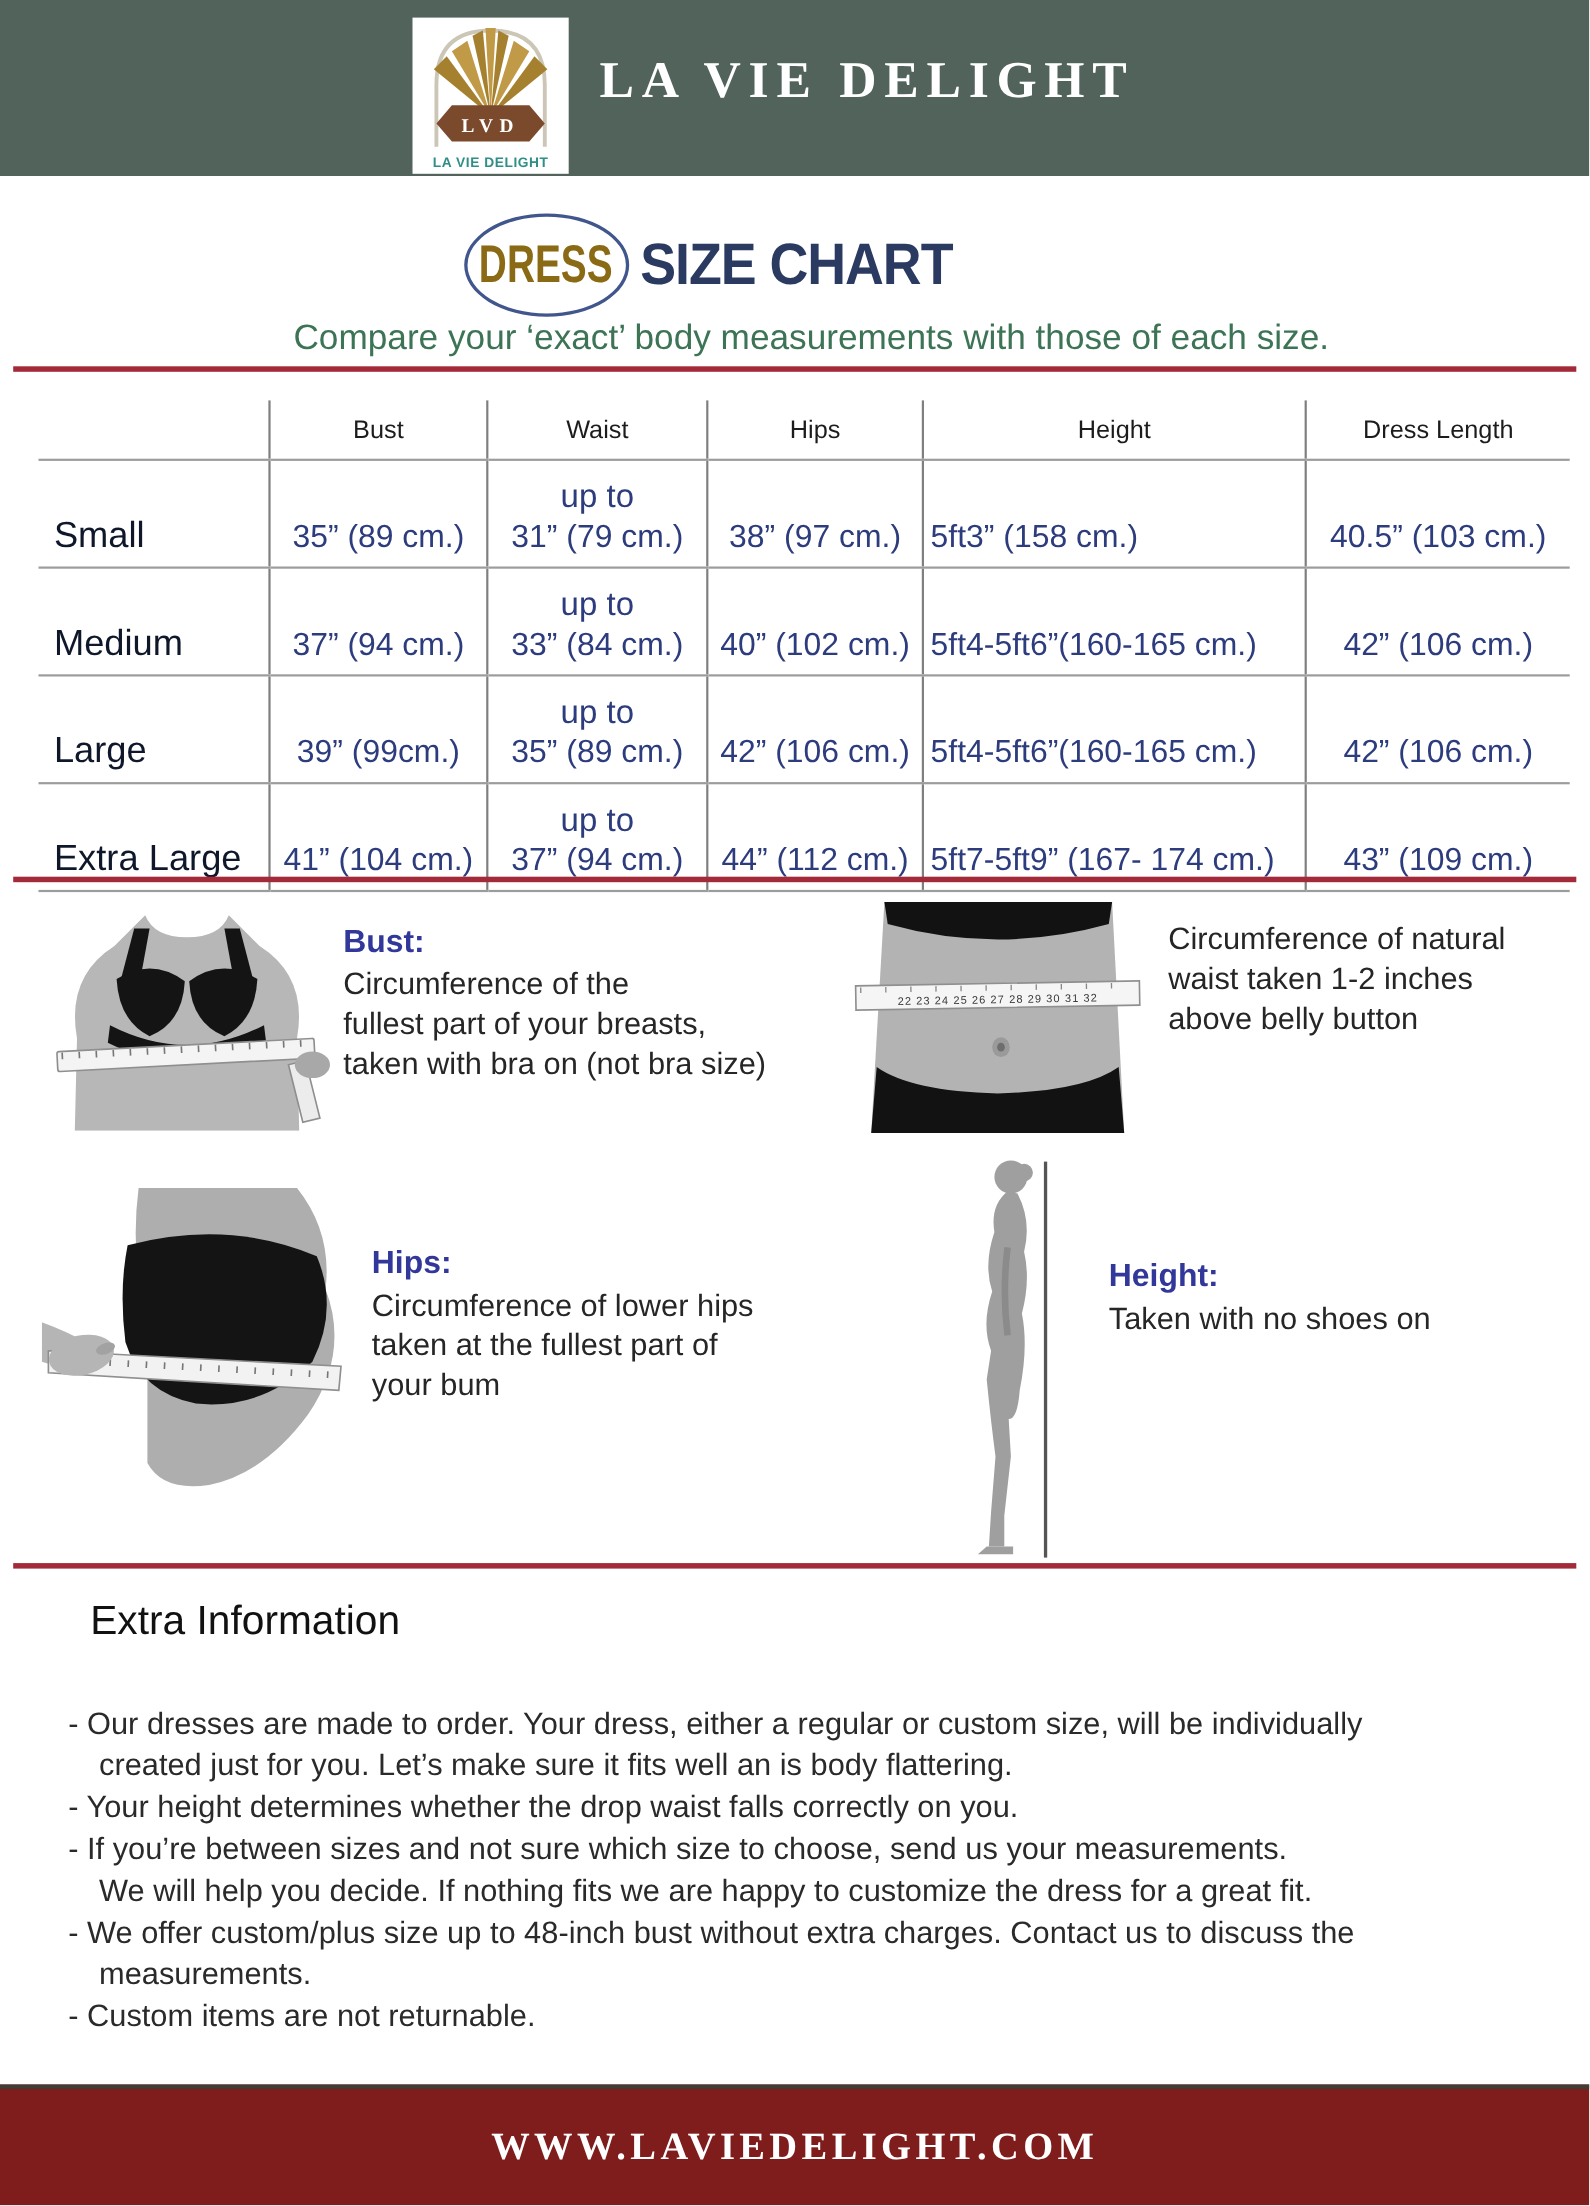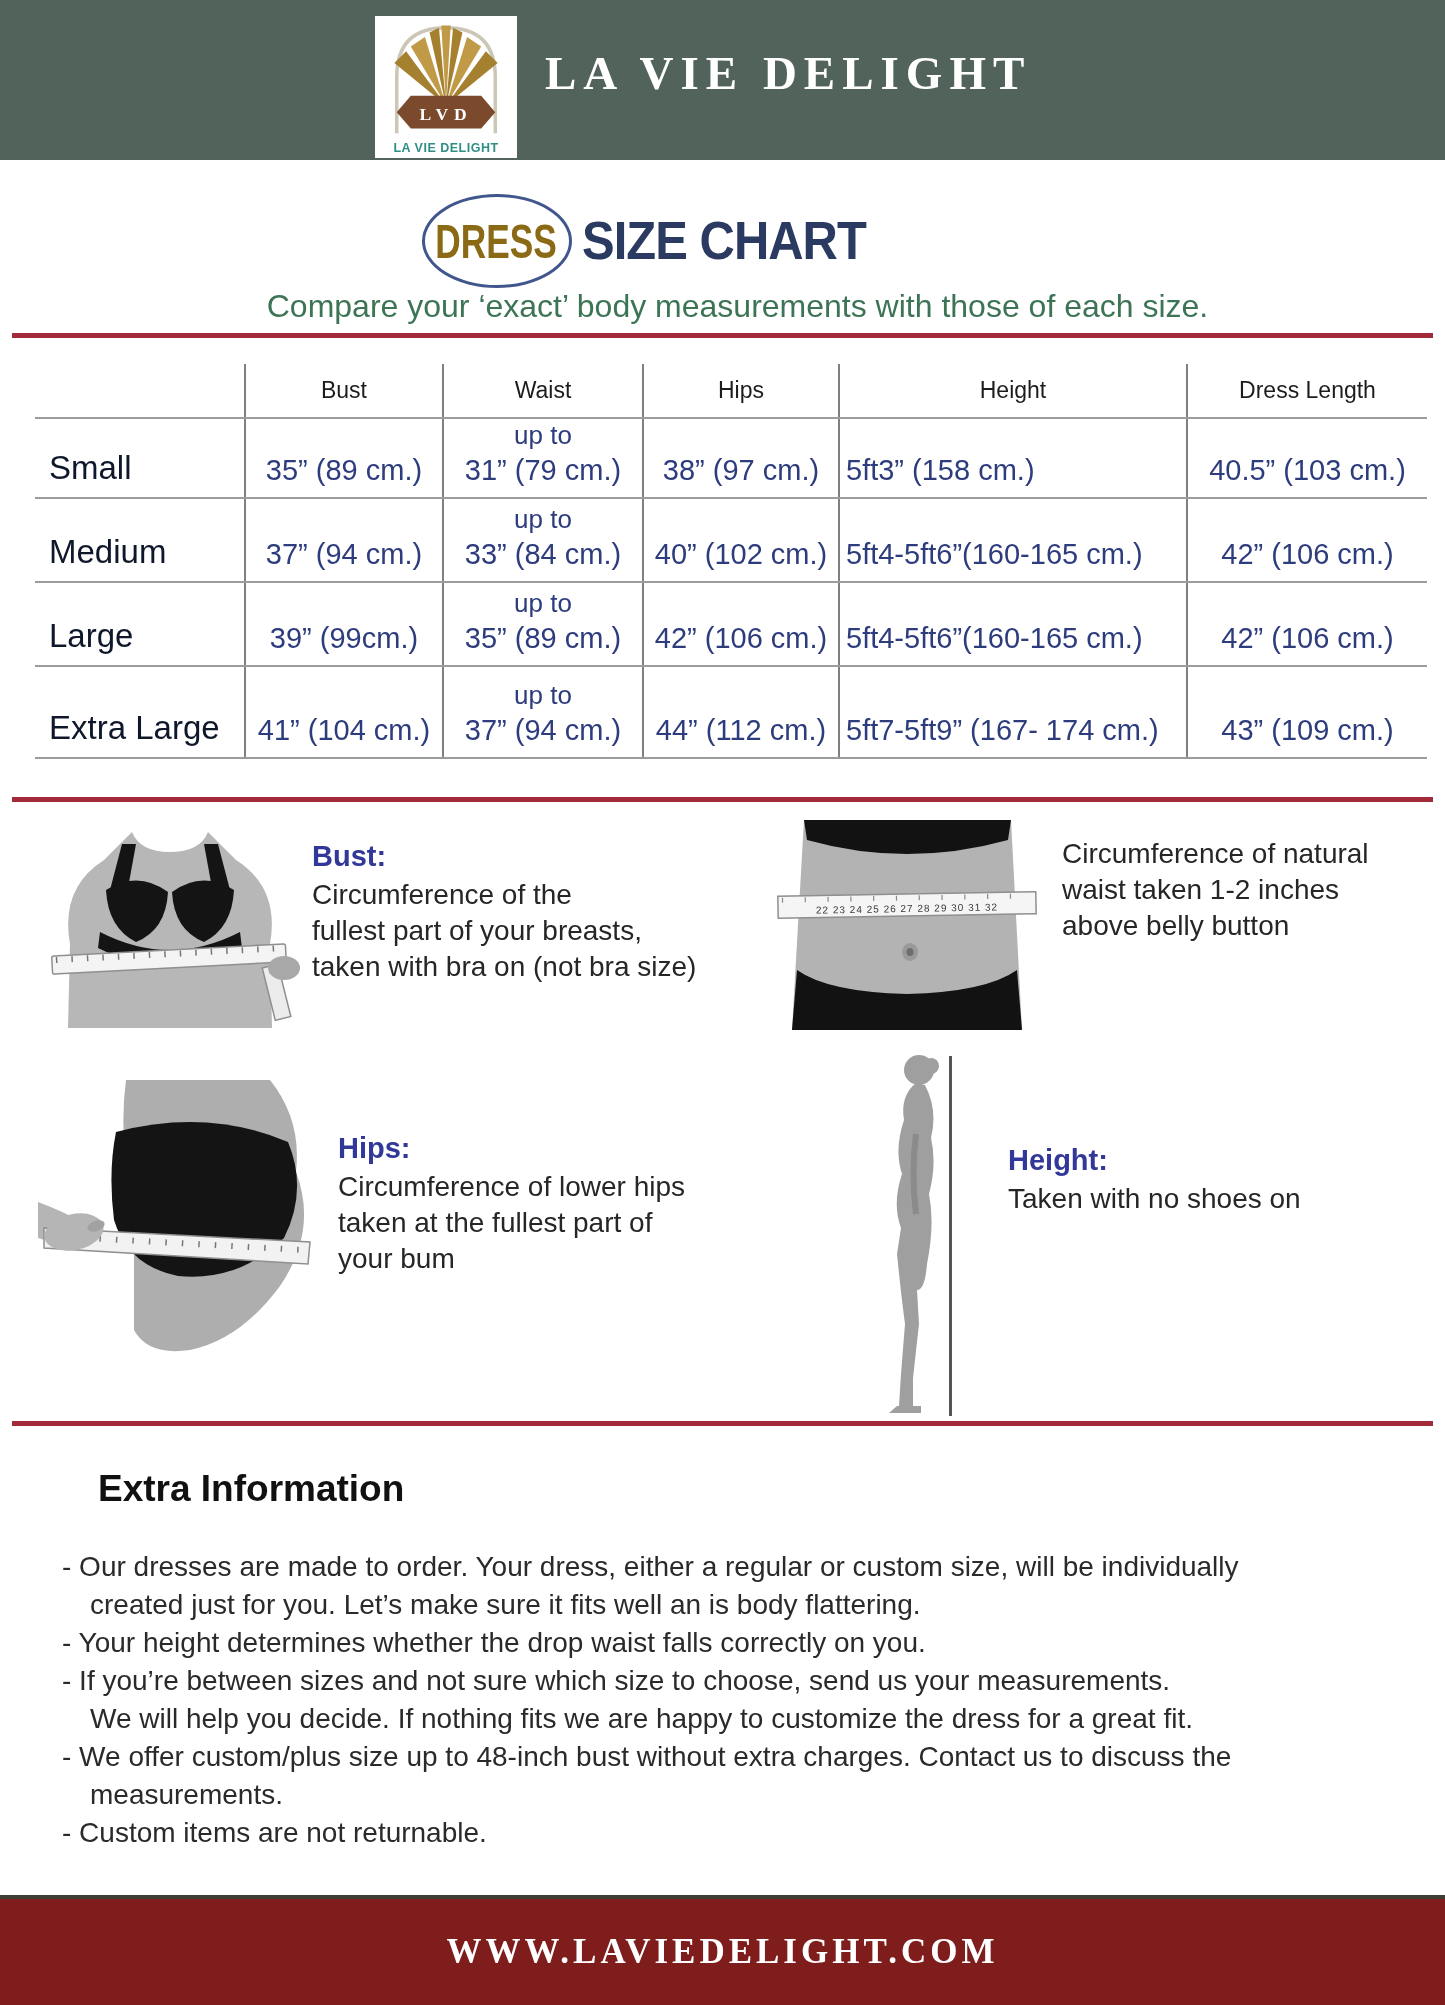--- a/index.html
+++ b/index.html
@@ -39,33 +39,33 @@
                      border-collapse:collapse; table-layout:fixed; }
   .size-table th { font-weight:normal; font-size:23px; color:#1c1c1c;
                    vertical-align:middle; text-align:center;
                    border-bottom:2px solid #9c9c9c; }
   .size-table th.blank { border-bottom:2px solid #9c9c9c; }
   .size-table td { border-bottom:2px solid #9c9c9c; vertical-align:bottom;
                    padding:0 2px 10px 2px; }
   .size-table th + th, .size-table td + td { border-left:2px solid #7f7f7f; }
   .size-label { text-align:left; padding-left:14px !important; font-size:33px; color:#0f172a; }
   .val { color:#2d3c7d; font-size:29px; text-align:center; }
-  .val .upto { display:block; font-size:26px; margin-bottom:3px; }
+  .val .upto { display:block; font-size:30px; margin-bottom:3px;margin-top:16px; }
   td.height-val { text-align:left; padding-left:6px !important; }
 
   
   .guide-label { margin:0 0 4px 0; color:#32389a; font-weight:bold; font-size:29px; }
   .guide-line  { color:#262626; font-size:28px; line-height:36px; }
   .guide-text  { position:absolute; }
   .illus { position:absolute; }
   .height-line { position:absolute; left:949px; top:1056px; width:3px; height:360px; background:#555555; }
 
   
-  .extra-heading { position:absolute; left:82px; top:1452px; margin:16px;
-                   font-size:37px; font-weight:bold; color:#111111; }
+  .extra-heading { position:absolute; left:82px; top:1452px; margin:0;
+                   font-size:37px; font-weight:normal; color:#111111; }
   .bullets { position:absolute; left:62px; top:1548px; width:1350px;
              font-size:28px; line-height:38px; color:#2a2a2a; }
   .bullets .cont { padding-left:28px; }
 
   
   .site-footer { position:absolute; left:0; top:1895px; width:1445px; height:110px;
                  background:#7f1d1d; border-top:4px solid #3f3e36; box-sizing:border-box;
                  display:flex; align-items:center; justify-content:center; }
   .site-url { color:#ffffff; font-family:"Liberation Serif", serif; font-weight:bold;
               font-size:35px; letter-spacing:4px; }

